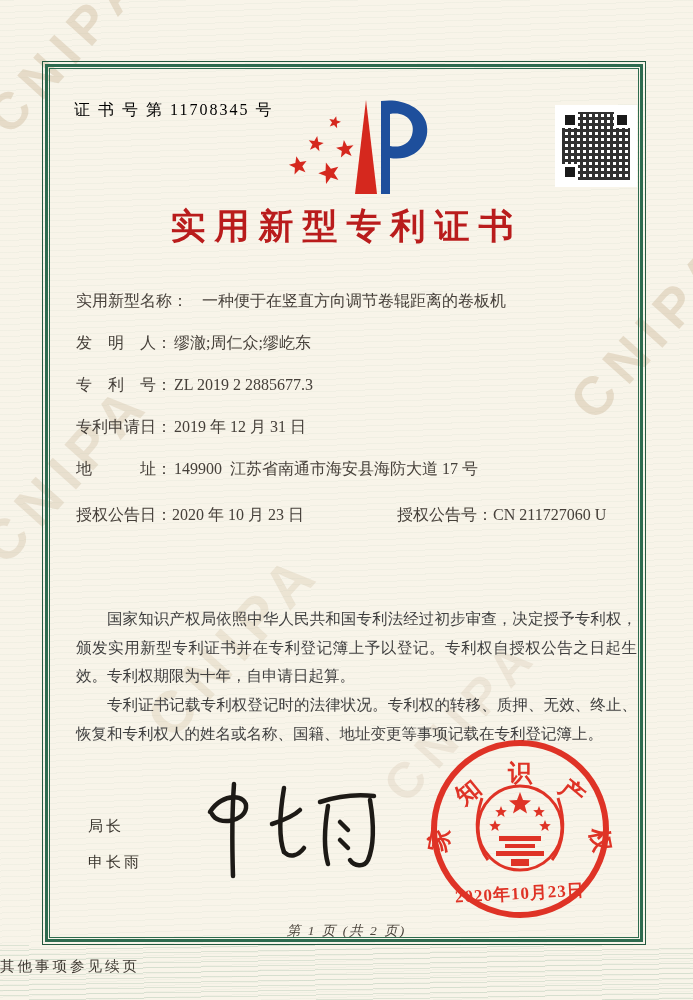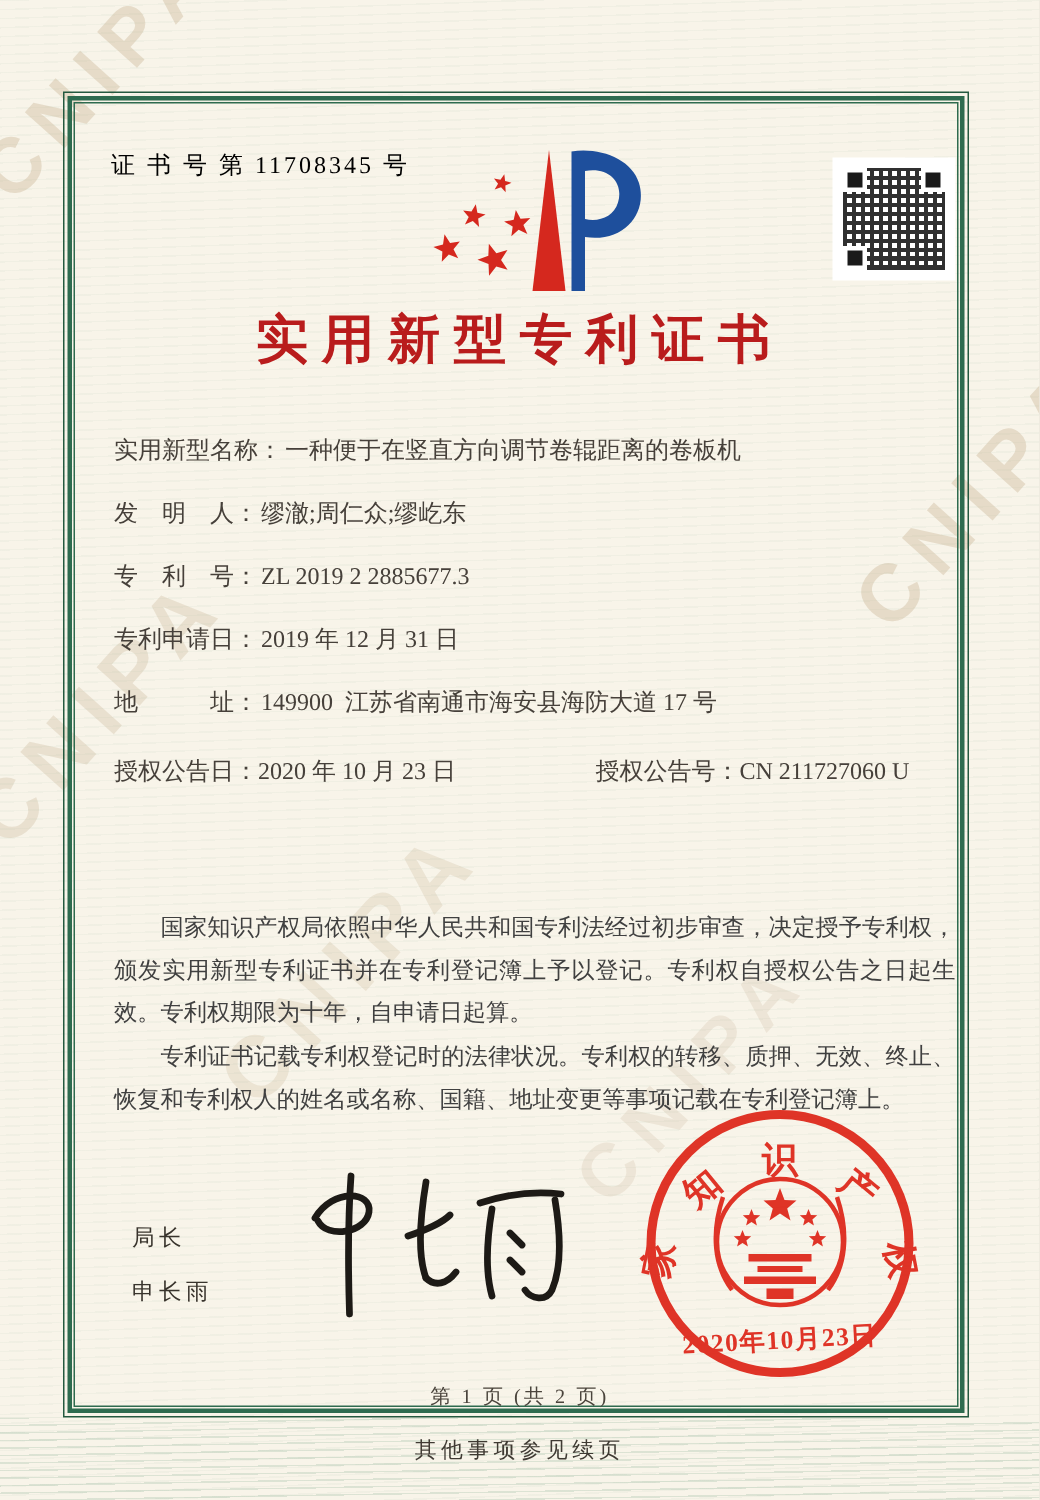--- a/index.html
+++ b/index.html
@@ -47,32 +47,32 @@
     background-size:68px 68px;opacity:.9;
   }
   .finder{position:absolute;width:16px;height:16px;background:#1a1a1a;box-shadow:inset 0 0 0 3px #fff, inset 0 0 0 6px #1a1a1a;}
   .f1{left:3px;top:3px;} .f2{right:3px;top:3px;} .f3{left:3px;bottom:3px;}
   .title{
     position:absolute;left:0;right:0;top:203px;text-align:center;
     font-size:35px;font-weight:bold;letter-spacing:9px;color:#b91c1c;margin:0;
   }
   .fields{position:absolute;left:76px;top:290px;right:62px;font-size:16px;color:#46403a;}
   .row{display:flex;margin-bottom:20px;line-height:22px;white-space:pre-wrap;}
-  .row-name{}
+  .row-name{gap:12px;}
   .row .lbl{flex:none;}
   .row .val{margin-left:2px;}
   .grant-row{display:flex;margin-top:24px;line-height:22px;}
   .grant-right{margin-left:93px;}
   .body-text{position:absolute;left:76px;right:56px;top:584px;font-size:15.5px;line-height:1.85;color:#404040;text-align:justify;margin-top:21px;}
   .body-text p{margin:0;text-indent:2em;}
   .signatory{position:absolute;left:88px;top:808px;font-size:15px;color:#39342d;letter-spacing:3px;line-height:36px;}
   .signature{position:absolute;left:188px;top:778px;}
   .seal{position:absolute;left:425px;top:736px;}
-  .pagination{position:absolute;left:0;right:0;top:922px;text-align:center;font-size:13.5px;letter-spacing:2px;color:#4a443c;}
-  .note{position:absolute;left:0;right:0;top:957px;text-align:center;font-size:14.5px;letter-spacing:3px;color:#3f3a33;}
+  .pagination{position:absolute;left:0;right:0;top:922px;text-align:center;font-size:13.5px;letter-spacing:2px;color:#4a443c;font-style:italic;}
+  .note{position:absolute;left:0;right:0;top:957px;text-align:left;font-size:14.5px;letter-spacing:3px;color:#3f3a33;}
 </style>
 </head>
 <body>
 
 <div class="page">
 
   <div class="texture"></div>
 
   <div class="wm wm1">CNIPA</div>
   <div class="wm wm2">CNIPA</div>

